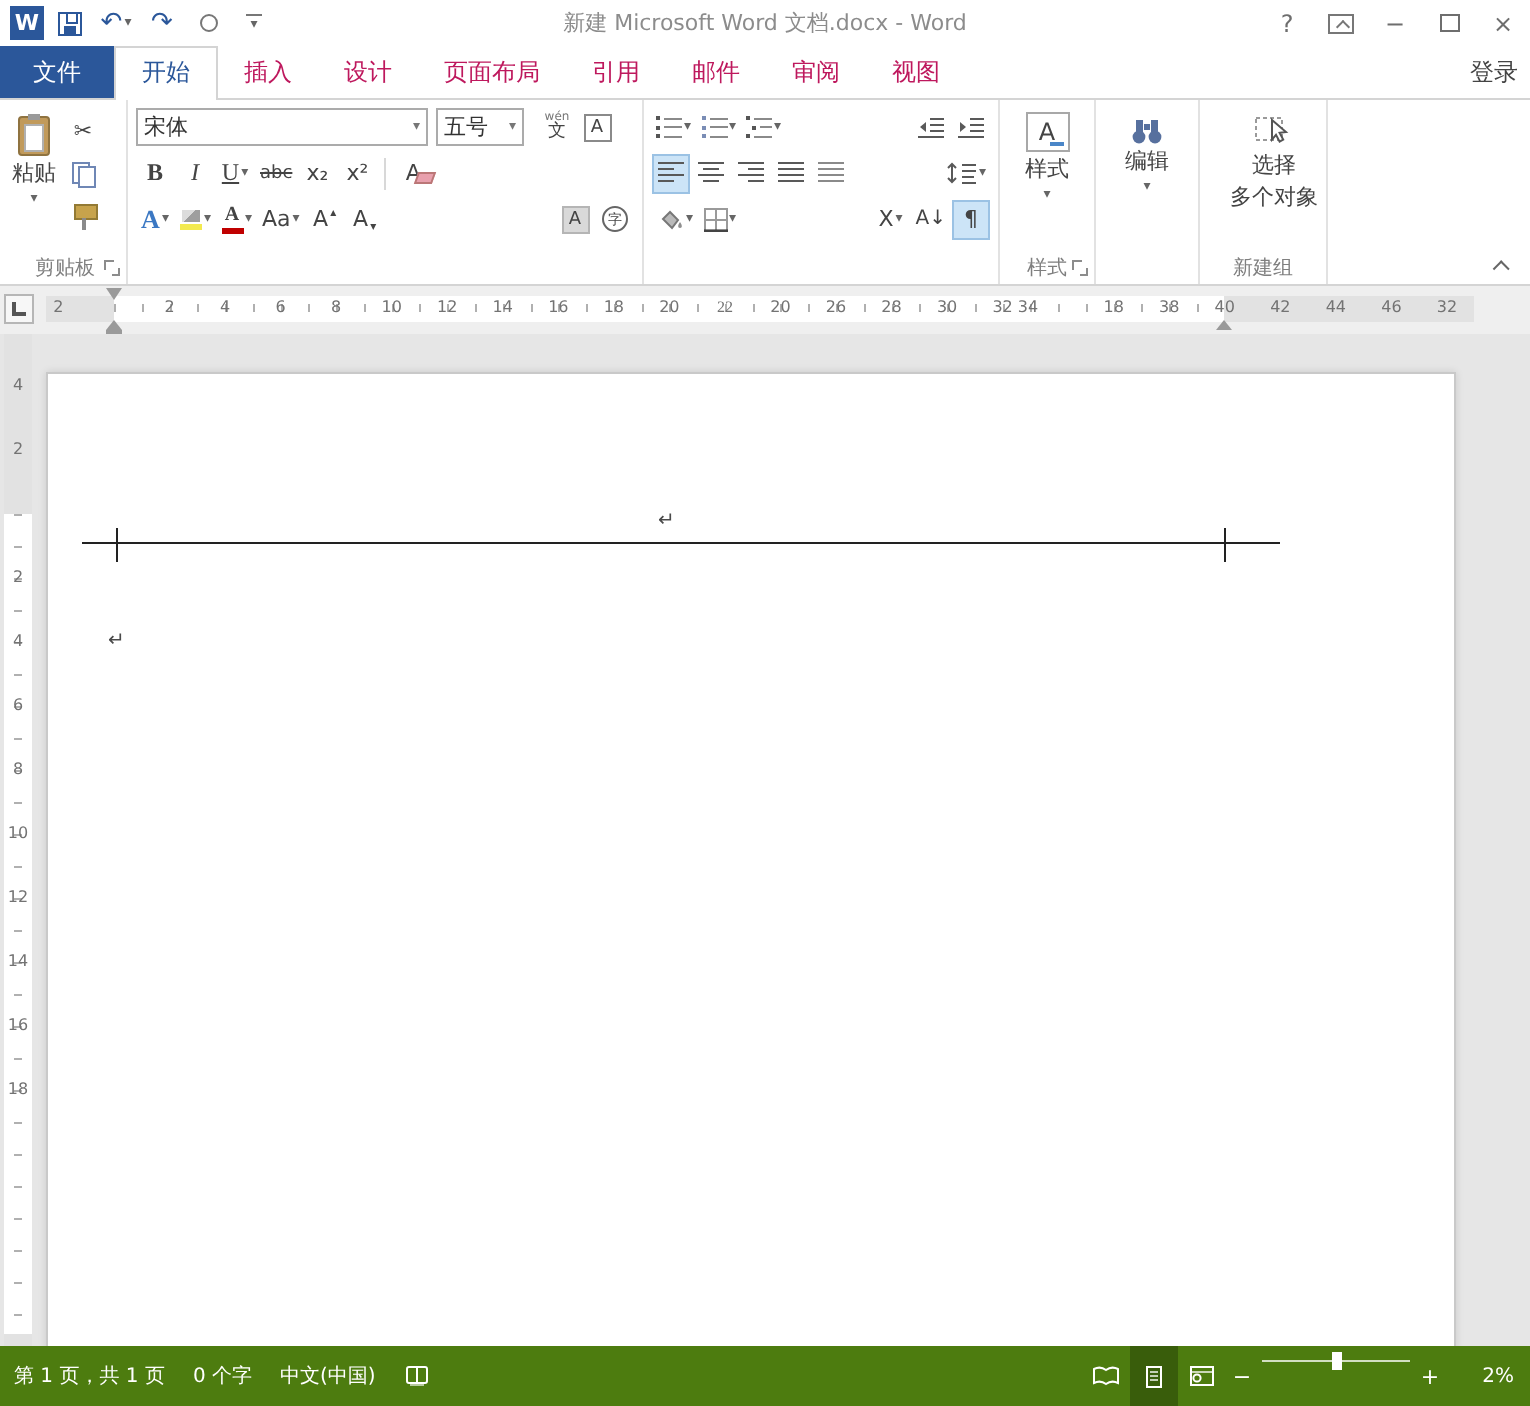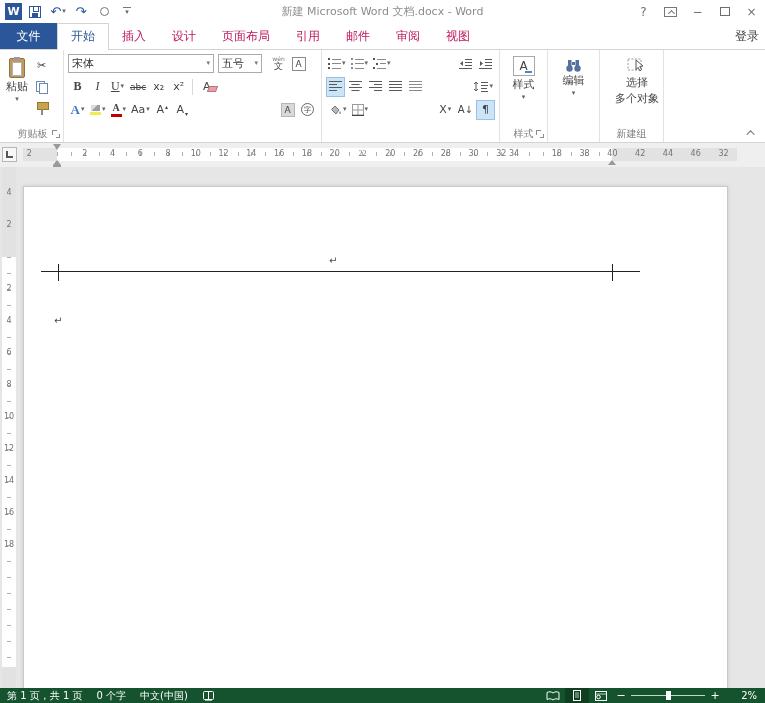--- a/index.html
+++ b/index.html
@@ -144,21 +144,21 @@
   .hline-ext { position:absolute; top:84px; height:1px; background:#222; }
   .hline-ext.left { left:17px; width:17px; }
   .hline-ext.right { left:589px; width:27px; }
   .htick { position:absolute; top:77px; width:1px; height:17px; background:#222; }
   .htick.left { left:34px; } .htick.right { left:588px; }
   .pmark { position:absolute; font-size:10px; color:#4a4a4a; }
   .pmark.center { left:305px; top:68px; }
   .pmark.body { left:30px; top:128px; }
 
   
-  .statusbar { height:15px; flex:0 0 auto; background:#14532d; color:#fff; display:flex; align-items:center; font-size:10px; }
+  .statusbar { height:30px; flex:0 0 auto; background:#4d7c0f; color:#fff; display:flex; align-items:center; font-size:10px; }
   .sb-item { padding:0 7px; display:flex; align-items:center; height:100%; white-space:nowrap; }
   .sb-spacer { flex:1; }
   .sb-view { width:24px; height:100%; display:flex; align-items:center; justify-content:center; }
   .sb-view.active { background:rgba(0,0,0,.25); }
   .sb-zbtn { width:16px; text-align:center; font-size:11px; }
   .zoom-slider { width:74px; height:100%; position:relative; margin:0 2px; }
   .zs-track { position:absolute; left:0; right:0; top:7px; height:1px; background:rgba(255,255,255,.75); }
   .zs-notch { position:absolute; left:50%; top:5px; width:1px; height:5px; background:rgba(255,255,255,.75); }
   .zs-thumb { position:absolute; left:50%; top:3px; width:5px; height:9px; margin-left:-2px; background:#fff; }
   .sb-zoom { width:42px; text-align:right; padding-right:8px; }

